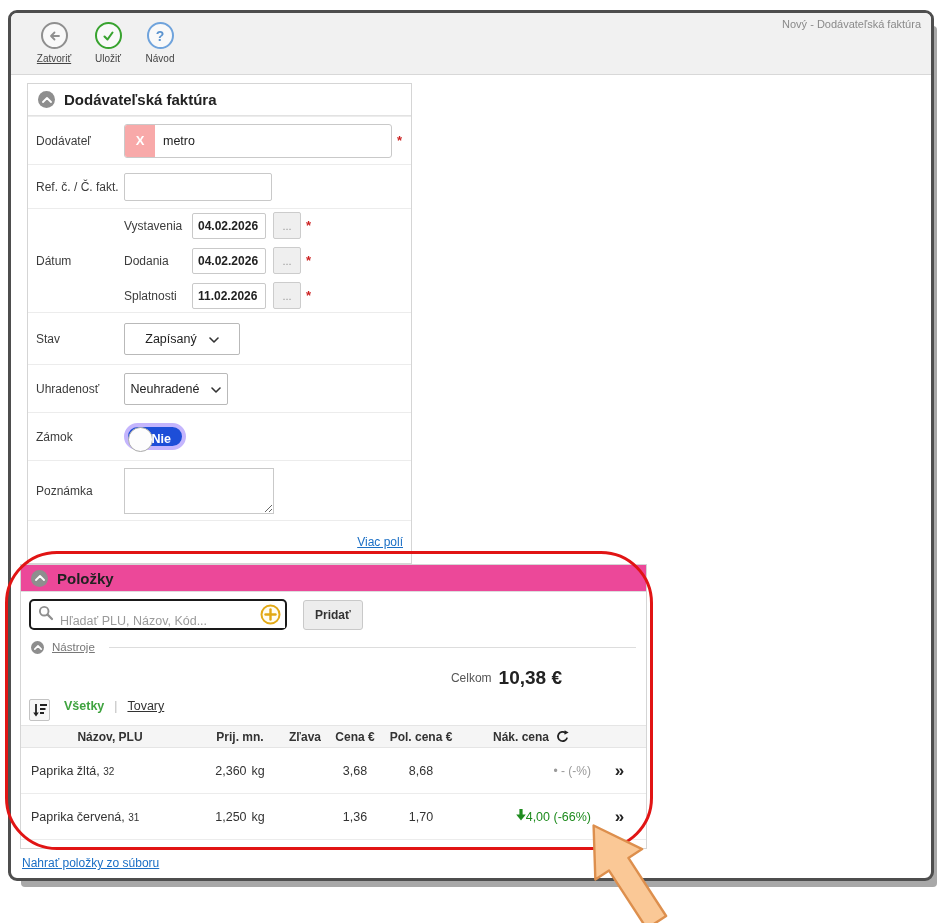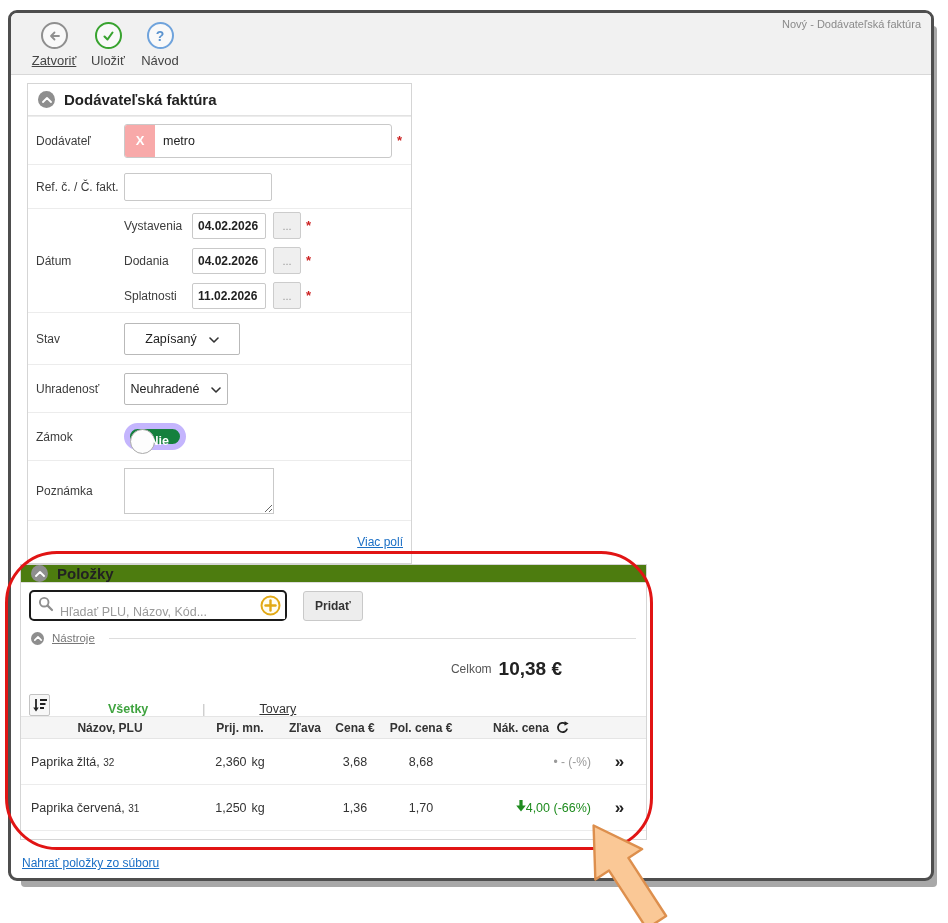--- a/index.html
+++ b/index.html
@@ -12,21 +12,21 @@
   
   .toolbar { position:absolute; left:0; top:0; right:0; height:62px; background:#f1f1f1;
     border-bottom:1px solid #d8d8d8; border-radius:6px 6px 0 0; }
   .win-title { position:absolute; top:5px; right:10px; font-size:11px; color:#8a8a8a; }
   .tool-btn { position:absolute; top:9px; width:50px; text-align:center; cursor:pointer; }
   .tool-circle { width:27px; height:27px; border-radius:50%; border:2px solid; margin:0 auto;
     display:flex; align-items:center; justify-content:center; background:#f9f9f9; }
   .tc-gray  { border-color:#8f8f8f; }
   .tc-green { border-color:#38a32f; }
   .tc-blue  { border-color:#6fa3dc; }
-  .tool-label { display:block; margin-top:4px; font-size:13px; color:#444; }
+  .tool-label { display:block; margin-top:4px; font-size:10px; color:#444; }
   .tool-label.u { text-decoration:underline; }
   .q-glyph { color:#5b93cf; font-weight:bold; font-size:14px; }
 
   
   .panel { position:absolute; background:#fff; border:1px solid #d5d5d5; }
   .panel-head { display:flex; align-items:center; gap:9px; padding:0 0 0 10px; height:32px;
     border-bottom:1px solid #e2e2e2; }
   .panel-title { font-size:15px; font-weight:bold; color:#222; }
   .collapse-circle { width:17px; height:17px; border-radius:50%; background:#8e8e8e;
     display:flex; align-items:center; justify-content:center; cursor:pointer; flex:0 0 auto; }
@@ -56,35 +56,35 @@
   .picker-btn { width:28px; height:27px; margin-left:7px; background:#efefef;
     border:1px solid #ccc; border-radius:2px; color:#999; font-size:11px; cursor:pointer; }
 
   .select { border:1px solid #b9b9b9; border-radius:2px; height:32px; background:#fff;
     display:flex; align-items:center; justify-content:center; gap:12px;
     font-size:12.5px; color:#222; cursor:pointer; }
   .sel-stav { width:116px; }
   .sel-uhr  { width:104px; }
 
   .toggle { position:relative; width:62px; height:27px; border-radius:14px;
-    background:#15803d; border:6px solid #c4b5fd; cursor:pointer; }
+    background:#1d4ed8; border:4px solid #c4b5fd; cursor:pointer; }
   .toggle .knob { position:absolute; left:0; top:0; width:25px; height:25px; border-radius:50%;
     background:#fdfdfd; border:1px solid #aaa; }
   .toggle .tog-label { position:absolute; right:11px; top:5px; color:#fff; font-weight:bold;
     font-size:12.5px; }
 
   .note-area { width:150px; height:46px; border:1px solid #c9c9c9; resize:both;
     font-family:inherit; font-size:12px; }
 
   .frow-footer { justify-content:flex-end; padding:14px 8px; }
   .blue-link { color:#1b6fc5; font-size:12px; text-decoration:underline; cursor:pointer; }
 
   
   .panel2 { left:9px; top:551px; width:627px; }
-  .p2-head { background:#4d7c0f; border-bottom:1px solid #ddd; height:18px; border-radius:0; }
+  .p2-head { background:#ec4899; border-bottom:1px solid #ddd; height:27px; border-radius:0; }
   .search-row { display:flex; align-items:center; padding:7px 8px 7px 8px; }
   .search-box { position:relative; display:flex; align-items:center; width:258px; height:31px;
     border:2px solid #1a1a1a; border-radius:5px; background:#fff; padding-left:7px; }
   .search-box input { border:none; outline:none; flex:1; font-size:12.5px; color:#222;
     padding-left:6px; font-family:inherit;margin-top:12px; }
   .search-box input::placeholder { color:#9a9a9a; }
   .plus-btn { position:absolute; right:4px; top:3px; width:21px; height:21px; cursor:pointer; }
   .add-btn { margin-left:16px; height:30px; padding:0 11px; background:#ededed;
     border:1px solid #c9c9c9; border-radius:3px; font-size:12px; font-weight:bold; color:#333;
     cursor:pointer; font-family:inherit; }
@@ -92,21 +92,21 @@
   .tools-row { display:flex; align-items:center; height:20px; padding-left:10px; }
   .tools-link { font-size:11.5px; color:#777; text-decoration:underline; margin-left:8px; cursor:pointer; }
   .tools-rule { flex:1; border-top:1px solid #ddd; margin:0 10px 0 14px; }
   .mini-circle { width:13px; height:13px; }
 
   .total-row { height:42px; display:flex; align-items:center; justify-content:flex-end;
     padding-right:84px; }
   .total-label { font-size:12px; color:#555; }
   .total-value { font-size:19px; font-weight:bold; color:#222; margin-left:7px; }
 
-  .tabs-row { height:26px; display:flex; align-items:flex-end; padding-left:8px;gap:44px; }
+  .tabs-row { height:26px; display:flex; align-items:flex-start; padding-left:8px; }
   .sort-btn { width:21px; height:22px; background:#f7f7f7; border:1px solid #c3c3c3;
     border-radius:2px; display:flex; align-items:center; justify-content:center; cursor:pointer; }
   .tab-active { color:#3fa33f; font-weight:bold; font-size:12.5px; margin-left:14px; cursor:pointer; }
   .tab-sep { color:#bbb; margin:0 10px; font-size:12px; }
   .tab-link { color:#333; font-size:12.5px; text-decoration:underline; cursor:pointer; }
 
   .grid { display:grid; grid-template-columns:178px 82px 48px 52px 80px 140px 36px; align-items:center; }
   .thead { height:23px; background:#f5f5f5; border-top:1px solid #e5e5e5; border-bottom:1px solid #e5e5e5;
     font-size:12px; font-weight:bold; color:#333; }
   .thead > div { text-align:center; }

